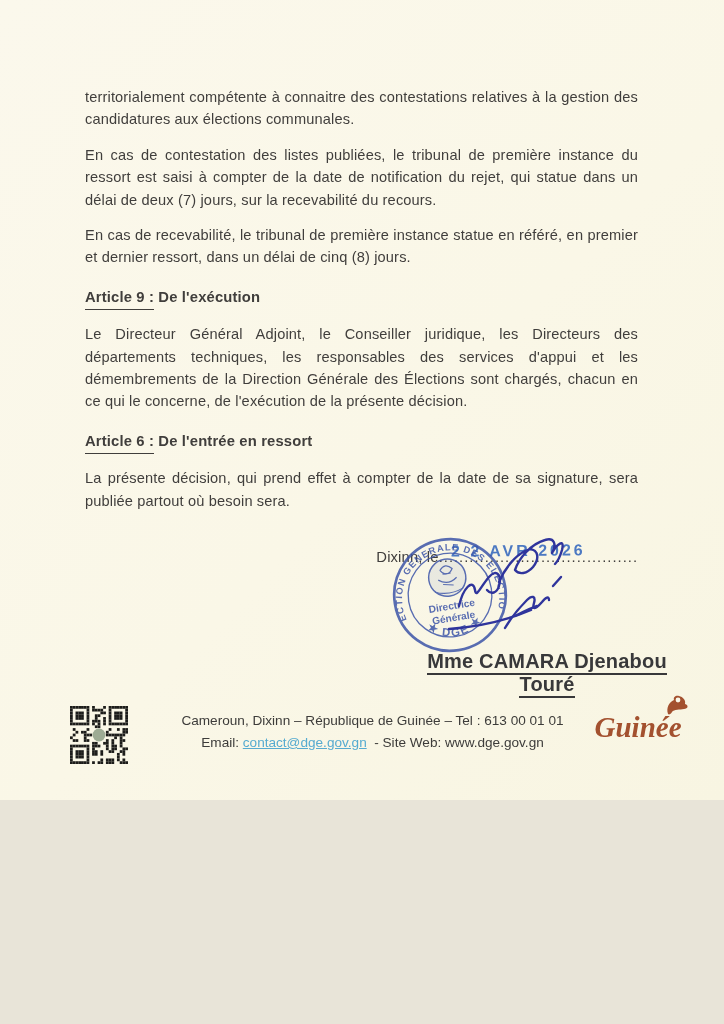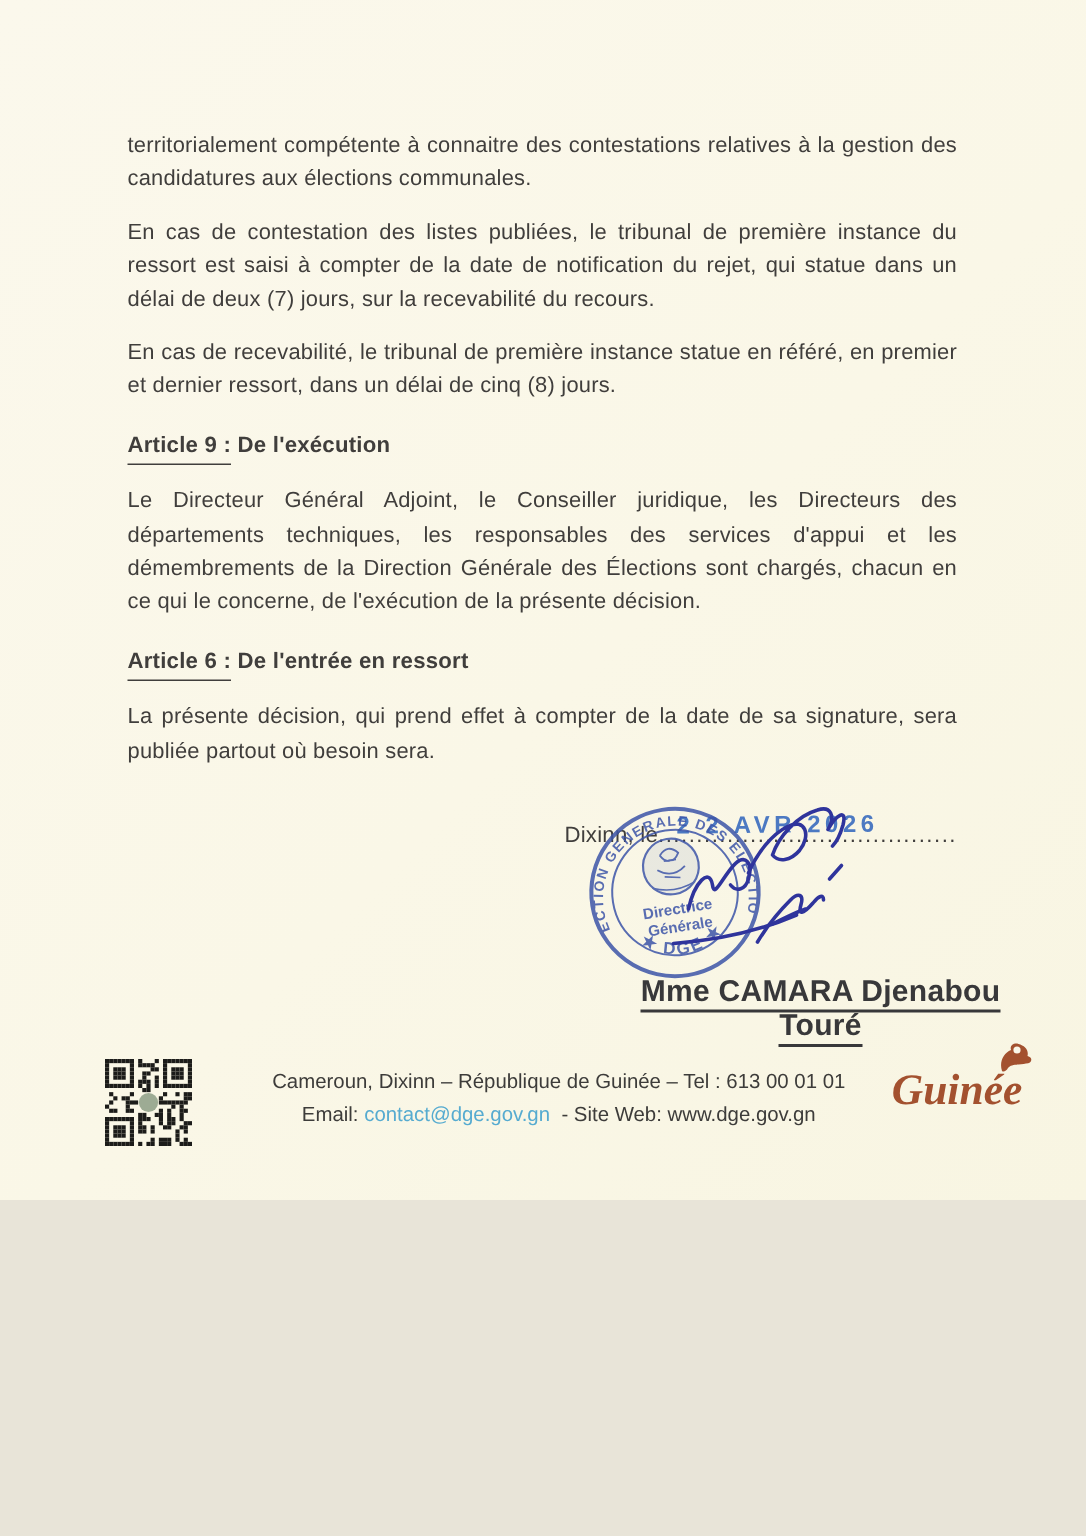--- a/index.html
+++ b/index.html
@@ -117,20 +117,21 @@
     left: 150px;
     top: 8px;
     width: 445px;
     text-align: center;
     font-size: 13.6px;
     line-height: 22px;
     color: #3d3c3a;
   }
   .email-link {
     color: #56abd0;
+    text-decoration: underline;
     cursor: pointer;
     text-align: center;
   }
   .guinee-logo {
     position: absolute;
     right: 34px;
     top: 10px;
     width: 104px;
     text-align: center;
     font-family: Liberation Serif, serif;

